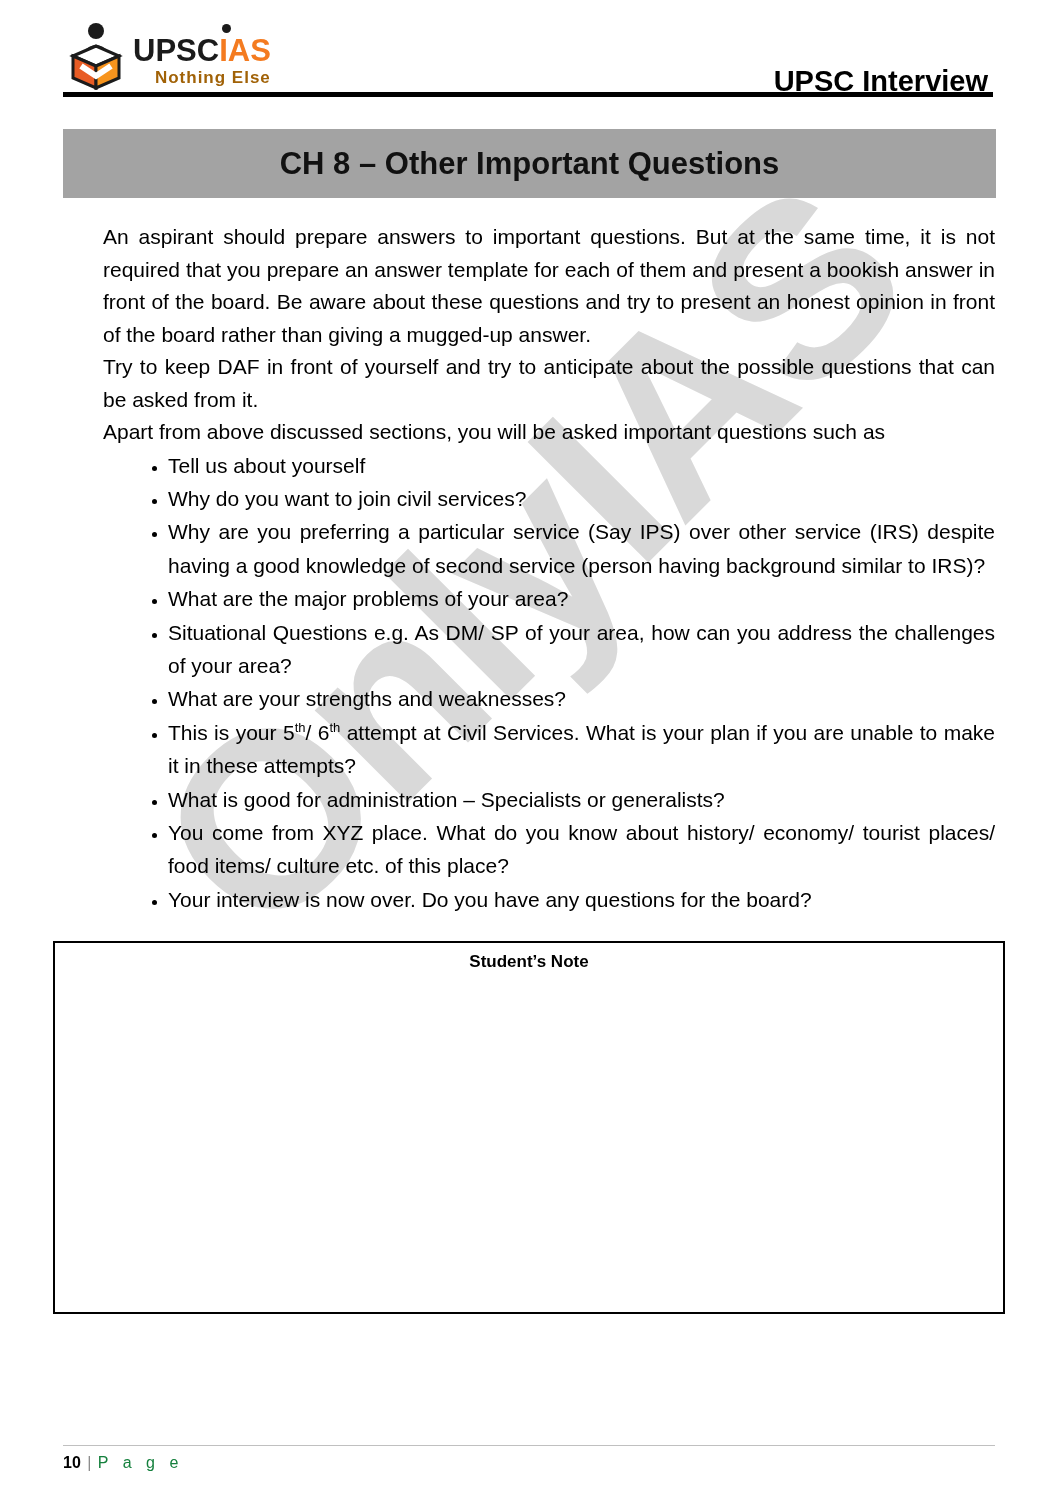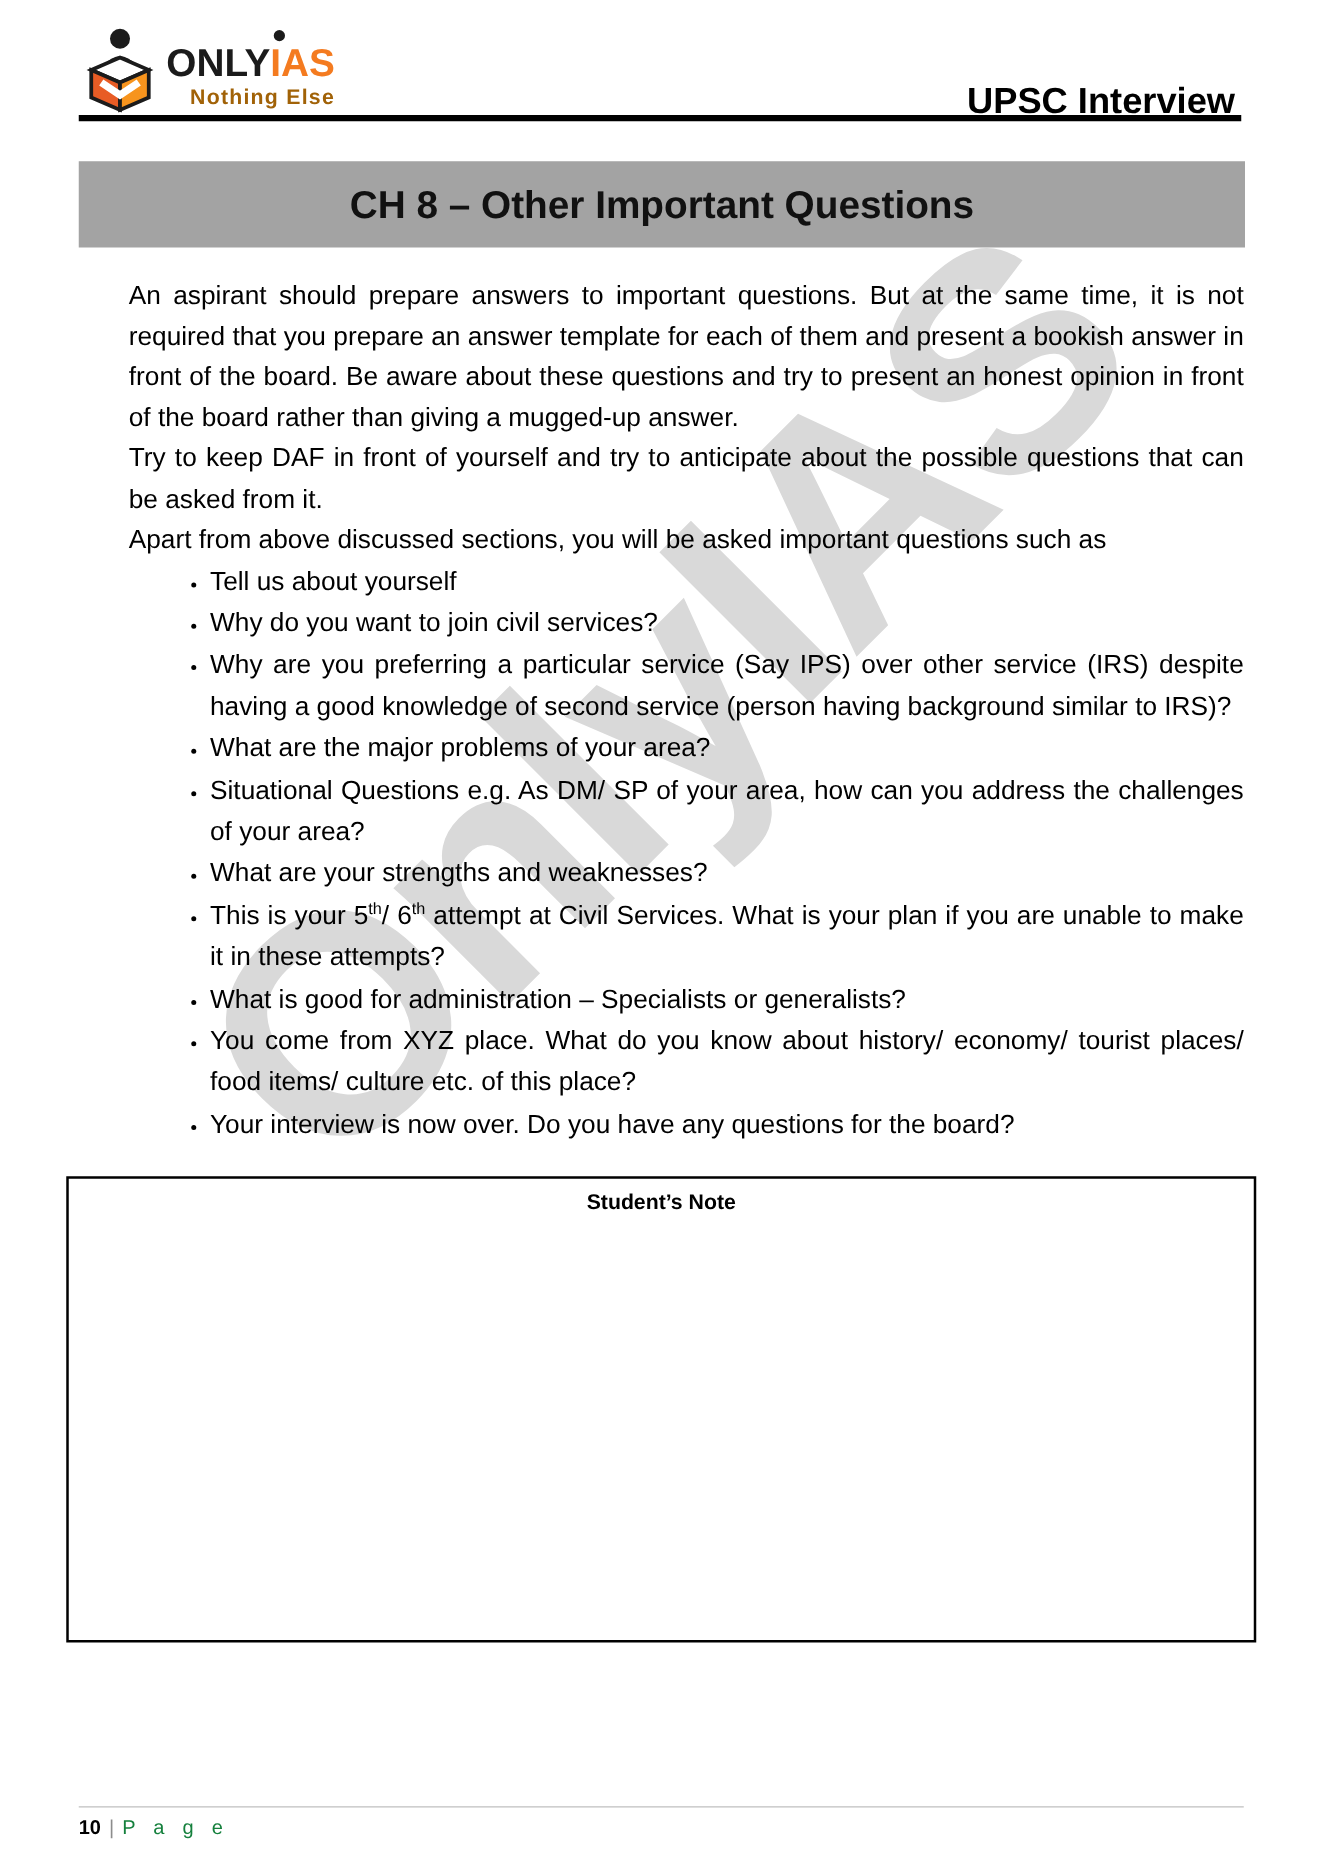--- a/index.html
+++ b/index.html
@@ -93,21 +93,21 @@
 
             <polygon points="10,34 33,44 33,66 10,56" fill="#e85c25" stroke="#1b1b1b" stroke-width="3"></polygon>
 
             <polygon points="56,34 33,44 33,66 56,56" fill="#f7941d" stroke="#1b1b1b" stroke-width="3"></polygon>
 
             <polyline points="18,44 33,54 48,44" fill="none" stroke="#ffffff" stroke-width="6"></polyline>
           </svg>
         </span>
         <span class="logo-text-block">
           <span class="logo-line1">
-            <span class="logo-only">ONLY</span>
+            <span class="logo-only">UPSC</span>
               <span class="logo-ias"><span class="i-dot"></span><span>IAS</span></span>
           </span>
           <div class="logo-tagline">Nothing Else</div>
         </span>
       </div>
       <div class="doc-title">UPSC Interview</div>
     </div>
 
     <div class="header-rule"></div>
 

